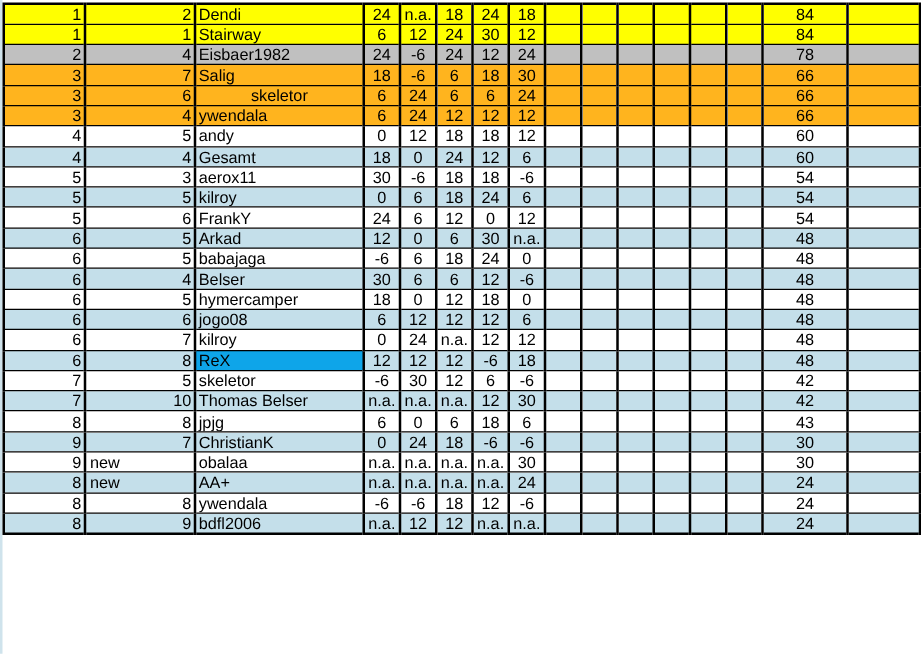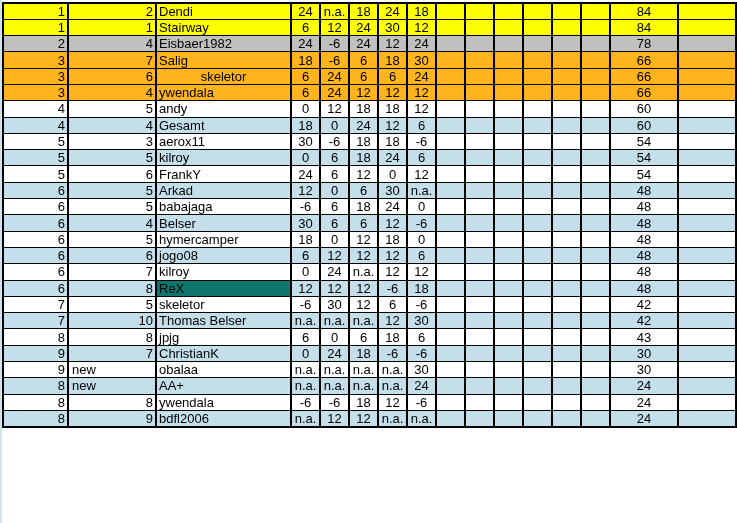--- a/index.html
+++ b/index.html
@@ -387,21 +387,21 @@
           <td class="week" style="background-color: rgb(255, 255, 255);"></td>
           <td class="week" style="background-color: rgb(255, 255, 255);"></td>
           <td class="week" style="background-color: rgb(255, 255, 255);"></td>
           <td class="week" style="background-color: rgb(255, 255, 255);"></td>
           <td class="gesamt" style="background-color: rgb(255, 255, 255);">48</td>
           <td class="relativ" style="background-color: rgb(255, 255, 255);"></td>
         </tr>
         <tr>
           <td class="rang" style="background-color: rgb(196, 223, 234);">6</td>
           <td class="vorwoche" style="background-color: rgb(196, 223, 234);">8</td>
-          <td class="name" style="background-color: #0f766e;">ReX</td>
+          <td class="name" style="background-color: #0ea5e9;">ReX</td>
           <td class="week" style="background-color: rgb(196, 223, 234);">12</td>
           <td class="week" style="background-color: rgb(196, 223, 234);">12</td>
           <td class="week" style="background-color: rgb(196, 223, 234);">12</td>
           <td class="week" style="background-color: rgb(196, 223, 234);">-6</td>
           <td class="week" style="background-color: rgb(196, 223, 234);">18</td>
           <td class="week" style="background-color: rgb(196, 223, 234);"></td>
           <td class="week" style="background-color: rgb(196, 223, 234);"></td>
           <td class="week" style="background-color: rgb(196, 223, 234);"></td>
           <td class="week" style="background-color: rgb(196, 223, 234);"></td>
           <td class="week" style="background-color: rgb(196, 223, 234);"></td>

